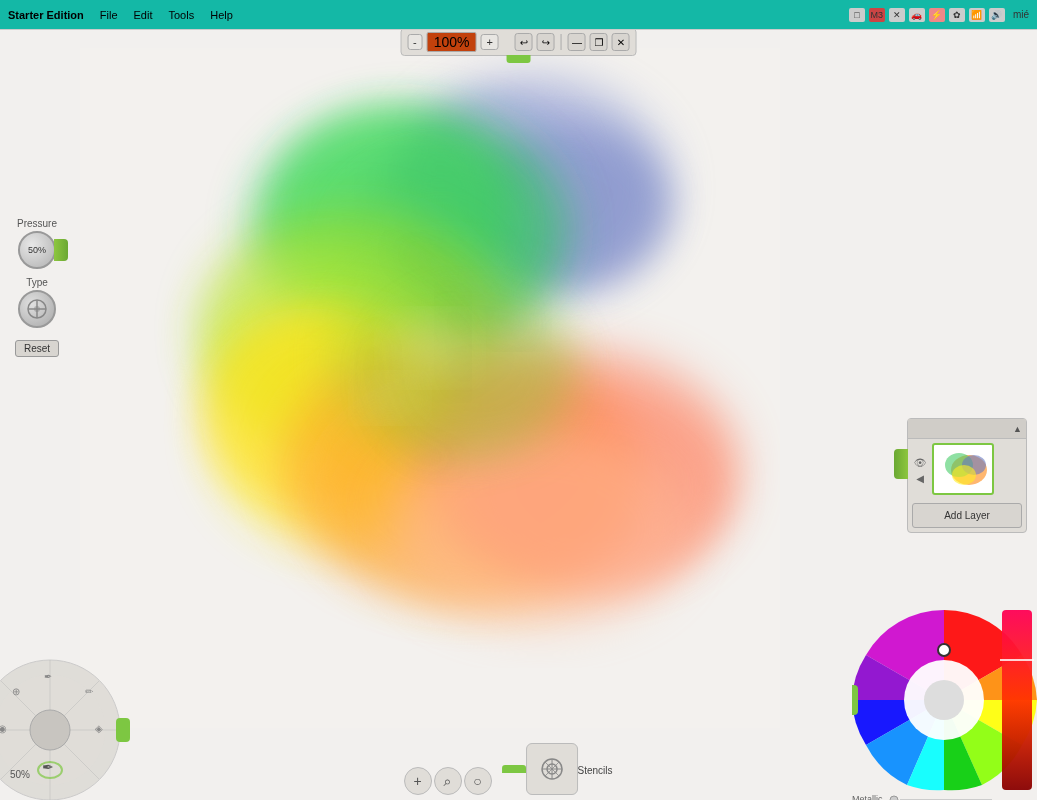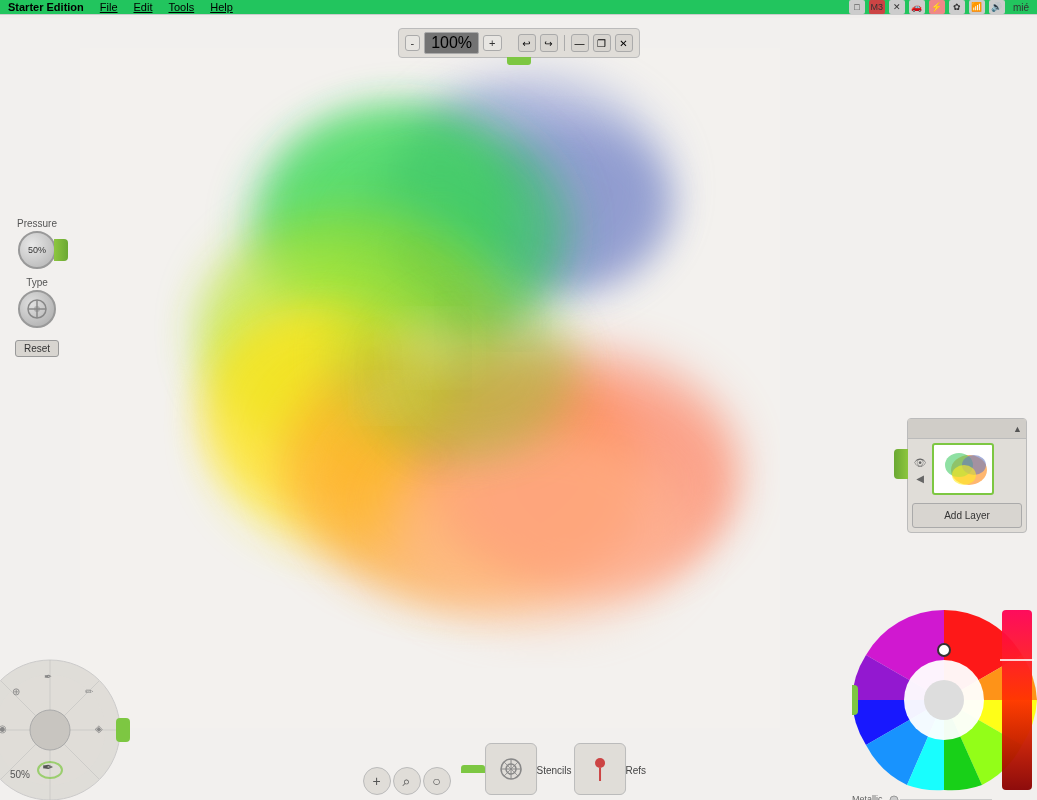--- a/index.html
+++ b/index.html
@@ -10,42 +10,41 @@
       font-family: Arial, sans-serif;
       font-size: 11px;
       background: #f0eeec;
       position: relative;
     }
 
     
     #menubar {
       position: absolute;
       top: 0; left: 0; right: 0;
-      height: 15px;
-      background: #22c55e;
+      height: 30px;
+      background: #14b8a6;
       display: flex;
       align-items: center;
       border-bottom: 1px solid #ccc;
       z-index: 100;
     }
     #menubar .app-title {
       font-weight: bold;
       font-size: 11px;
       padding: 0 8px;
       color: #000;
     }
     #menubar .menu-item {
       padding: 0 8px;
       font-size: 11px;
       cursor: pointer;
       color: #000;
       height: 100%;
       display: flex;
       align-items: center;
-      text-decoration: underline;
     }
     #menubar .spacer { flex: 1; }
     #menubar .sys-icons {
       display: flex;
       align-items: center;
       gap: 4px;
       padding-right: 8px;
       font-size: 10px;
       color: #333;
     }
@@ -85,25 +84,25 @@
     #top-toolbar button {
       background: #e8e6e2;
       border: 1px solid #aaa;
       border-radius: 3px;
       padding: 1px 5px;
       font-size: 11px;
       cursor: pointer;
       color: #333;
     }
     #top-toolbar .zoom-display {
-      background: #737373;
+      background: #c2410c;
       border: 1px solid #aaa;
       border-radius: 2px;
       padding: 1px 6px;
-      font-size: 16px;
+      font-size: 14px;
     }
     #top-toolbar .tb-icon {
       width: 18px; height: 18px;
       background: #d8d5d0;
       border: 1px solid #aaa;
       border-radius: 3px;
       cursor: pointer;
       display: flex; align-items: center; justify-content: center;
       font-size: 10px;
     }
@@ -598,24 +597,15 @@
           <line x1="14" y1="4" x2="14" y2="24" stroke="#888" stroke-width="1"></line>
           <line x1="4" y1="14" x2="24" y2="14" stroke="#888" stroke-width="1"></line>
           <line x1="7" y1="7" x2="21" y2="21" stroke="#888" stroke-width="0.8"></line>
           <line x1="21" y1="7" x2="7" y2="21" stroke="#888" stroke-width="0.8"></line>
         </svg>
       </div>
       <span class="bottom-tab-label">Stencils</span>
     </div>
 
 
-    <div class="bottom-tab">
-      <div class="bottom-tab-icon">
-        <svg width="28" height="28" viewBox="0 0 28 28">
-          <circle cx="14" cy="8" r="5" fill="#cc4444"></circle>
-          <line x1="14" y1="13" x2="14" y2="26" stroke="#cc4444" stroke-width="2"></line>
-        </svg>
-      </div>
-      <span class="bottom-tab-label">Refs</span>
-    </div>
   </div>
 
 </div>
 
 </body></html>

